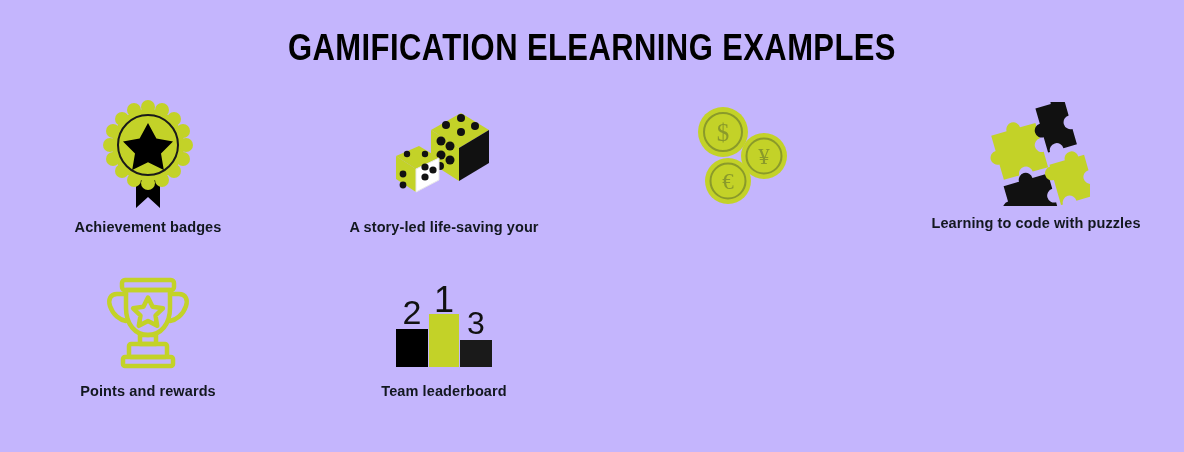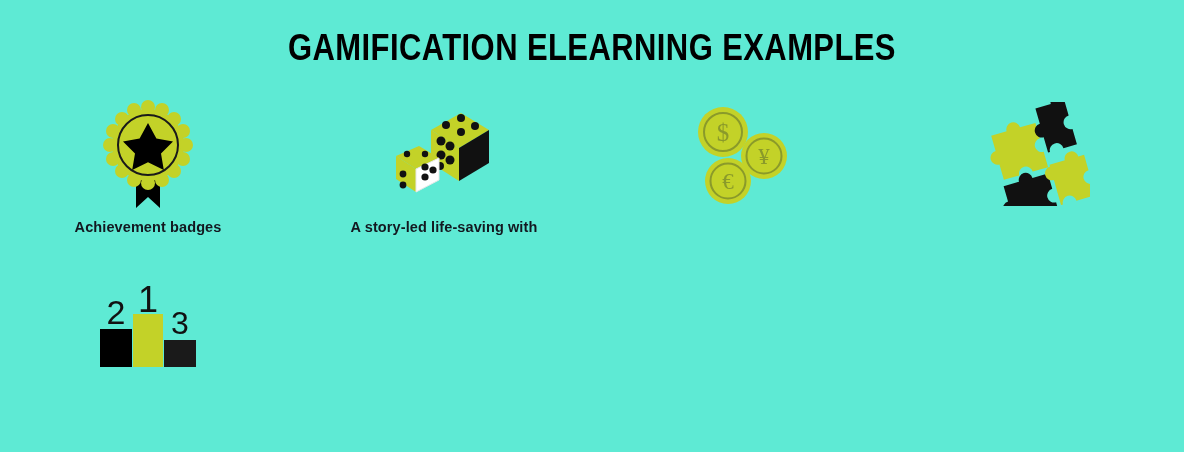--- a/index.html
+++ b/index.html
@@ -12,21 +12,21 @@
     height: 452px;
     font-family: "Liberation Sans", sans-serif;
     color: #12161c;
     overflow: hidden;
     position: relative;
   }
   .page {
     width: 1184px;
     height: 452px;
     position: relative;
-    background: #5eead4;
+    background: #c4b5fd;
   }
   .page-title {
     position: absolute;
     top: 27px;
     left: 0;
     width: 1184px;
     text-align: center;
     font-family: "Liberation Sans Narrow", "Liberation Sans", sans-serif;
     font-weight: 700;
     font-size: 36px;
@@ -143,21 +143,21 @@
                 <circle cx="36" cy="50" r="3.2"></circle>
               <circle cx="14" cy="70" r="3.4"></circle>
                 <circle cx="14" cy="81" r="3.4"></circle>
               <circle cx="36" cy="63" r="3.6"></circle>
                 <circle cx="36" cy="73" r="3.6"></circle>
               <circle cx="44" cy="66" r="3.6"></circle>
             </g>
           </g>
         </svg>
       </div>
-      <div class="cell-label">A story-led life-saving with</div>
+      <div class="cell-label">A story-led life-saving your</div>
     </div>
 
     <div class="cell row1">
       <div class="icon-box">
         <svg width="108" height="104" viewBox="0 0 108 104" aria-hidden="true">
           <g>
             <circle cx="37" cy="28" r="25" fill="#c3d228"></circle>
             <circle cx="37" cy="28" r="19" fill="none" stroke="#8a9a2a" stroke-width="2"></circle>
             <text x="37" y="37" text-anchor="middle" font-family="'Liberation Serif', serif" font-size="25" fill="#8a9a2a">$</text>
           </g>
@@ -183,31 +183,50 @@
             <path d="M16 22 h16 a7 7 0 1 1 14 0 h16 v16 a7 7 0 1 0 0 14 v16 H46 a7 7 0 1 0 -14 0 H16 V52 a7 7 0 1 1 0 -14 Z" fill="#c3d228"></path>
 
             <path d="M62 22 h16 a7 7 0 1 1 14 0 h0 v16 a7 7 0 1 0 0 14 v16 H92 h-14 a7 7 0 1 0 -14 0 H62 V52 a7 7 0 1 1 0 -14 Z" fill="#111111" transform="translate(4,-14)"></path>
 
             <path d="M16 70 h16 a7 7 0 1 1 14 0 h16 v16 a7 7 0 1 0 0 14 v12 H46 a7 7 0 1 0 -14 0 H16 v-12 a7 7 0 1 1 0 -14 Z" fill="#111111" transform="translate(-2,4)"></path>
 
             <path d="M62 66 h16 a7 7 0 1 1 14 0 h6 v16 a7 7 0 1 0 0 14 v12 H92 h-14 a7 7 0 1 0 -14 0 H62 V82 a7 7 0 1 1 0 -14 Z" fill="#c3d228" transform="translate(2,0)"></path>
           </g>
         </svg>
       </div>
-    </div>
-
+      <div class="cell-label">Learning to code with puzzles</div>
+    </div>
+
+    <div class="cell row2">
+      <div class="icon-box">
+        <svg width="96" height="100" viewBox="0 0 96 100" aria-hidden="true">
+          <g fill="none" stroke="#c3d228" stroke-width="4.5" stroke-linejoin="round" stroke-linecap="round">
+            <rect x="22" y="8" width="52" height="10" rx="3"></rect>
+            <path d="M26 18 h44 v18 c0 16 -9 27 -22 27 s-22 -11 -22 -27 Z"></path>
+            <path d="M26 22 h-9 c-7 0 -9 6 -7 12 c3 9 10 14 16 15"></path>
+            <path d="M70 22 h9 c7 0 9 6 7 12 c-3 9 -10 14 -16 15"></path>
+            <path d="M40 63 h16 v9 H40 Z"></path>
+            <rect x="29" y="72" width="38" height="13" rx="2"></rect>
+            <rect x="23" y="85" width="50" height="9" rx="2"></rect>
+            <path d="M48 25.5 L52.6 34.8 L62.9 36.3 L55.5 43.5 L57.2 53.8 L48 48.9 L38.8 53.8 L40.5 43.5 L33.1 36.3 L43.4 34.8 Z"></path>
+          </g>
+        </svg>
+      </div>
+      <div class="cell-label">Points and rewards</div>
+    </div>
 
 
     <div class="cell row2">
       <div class="icon-box">
         <svg width="104" height="100" viewBox="0 0 104 100" aria-hidden="true">
           <text x="20" y="52" text-anchor="middle" font-family="'Liberation Sans', sans-serif" font-size="34" fill="#111111">2</text>
           <text x="52" y="40" text-anchor="middle" font-family="'Liberation Sans', sans-serif" font-size="36" fill="#111111">1</text>
           <text x="84" y="62" text-anchor="middle" font-family="'Liberation Sans', sans-serif" font-size="32" fill="#111111">3</text>
           <rect x="4" y="57" width="32" height="38" fill="#000000"></rect>
           <rect x="37" y="42" width="30" height="53" fill="#c3d228"></rect>
           <rect x="68" y="68" width="32" height="27" fill="#1a1a1a"></rect>
         </svg>
       </div>
+      <div class="cell-label">Team leaderboard</div>
     </div>
 
   </div>
 </div>
 
 </body></html>

